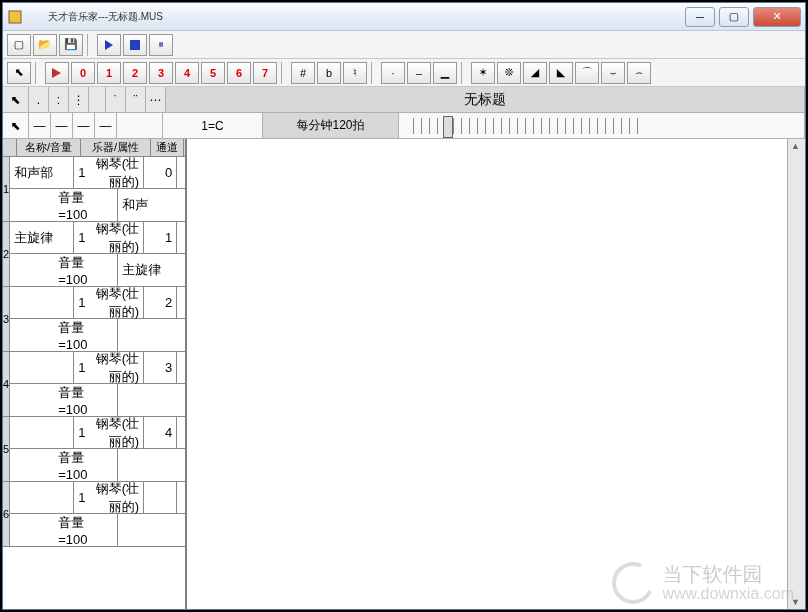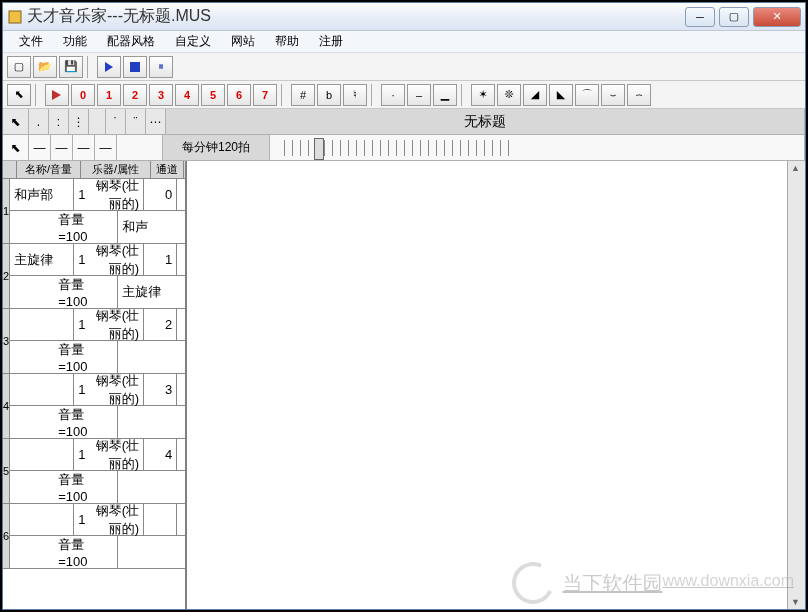--- a/index.html
+++ b/index.html
@@ -1,20 +1,20 @@
 <!DOCTYPE html>
 <html><head>
 <meta charset="utf-8">
 <style>
 * { box-sizing: border-box; margin: 0; padding: 0; }
 body { font-family: "Microsoft YaHei", SimSun, sans-serif; font-size: 12px; background: #000; width: 808px; height: 612px; overflow: hidden; position: relative; }
 .window { width: 804px; height: 608px; margin: 2px; background: #fff; border: 1px solid #5a7ba0; display: flex; flex-direction: column; }
 .titlebar { height: 28px; background: linear-gradient(to bottom, #fdfdfe, #e8eef7, #dce5f2); display: flex; align-items: center; padding: 0 4px; border-bottom: 1px solid #c0c8d4; }
 .titlebar .icon { width: 16px; height: 16px; margin-right: 4px; display: inline-block; }
-.titlebar .title { flex: 1; font-size: 16px; color: #333; }
+.titlebar .title { flex: 1; font-size: 10px; color: #333; margin-left: 21px; }
 .winbtns { display: flex; gap: 4px; }
 .winbtn { width: 30px; height: 20px; border: 1px solid #8a9db5; border-radius: 3px; background: linear-gradient(to bottom,#f5f9fc,#d9e5f2); display: flex; align-items: center; justify-content: center; font-size: 11px; cursor: pointer; }
 .winbtn.close { background: linear-gradient(to bottom,#e98a7d,#c94b38); color: #fff; width: 48px; }
 .menubar { height: 22px; background: #f3f6fb; display: flex; align-items: center; padding: 0 6px; gap: 0; border-bottom: 1px solid #d8dee8; }
 .menuitem { padding: 2px 10px; cursor: pointer; }
 .toolbar { display: flex; align-items: center; padding: 2px 4px; gap: 2px; border-bottom: 1px solid #c8c8c8; background: #f4f4f4; min-height: 28px; flex-wrap: wrap; }
 .tbtn { width: 24px; height: 22px; border: 1px solid #999; background: linear-gradient(to bottom,#fff,#e6e6e6); display: flex; align-items: center; justify-content: center; cursor: pointer; font-size: 11px; }
 .tbtn.red { color: #d00; font-weight: bold; }
 .sep { width: 6px; height: 22px; border-left: 1px solid #aaa; margin: 0 2px; }
 .infobar { display: flex; align-items: center; border-bottom: 1px solid #b0b0b0; height: 26px; background: #e8e8e8; }
@@ -41,21 +41,21 @@
 .tc { border-right: 1px solid #888; display: flex; align-items: center; padding: 0 4px; font-size: 13px; }
 .tc1 { width: 64px; }
 .tc2 { width: 70px; justify-content: flex-end; text-align: right; }
 .tc3 { width: 33px; justify-content: flex-end; }
 .canvas { flex: 1; background: #fff; position: relative; }
 .scrollv { width: 18px; background: #e8e8e8; border-left: 1px solid #aaa; position: relative; }
 .scrollv::before { content: "▲"; position: absolute; top: 2px; left: 3px; font-size: 9px; color: #666; }
 .scrollv::after { content: "▼"; position: absolute; bottom: 2px; left: 3px; font-size: 9px; color: #666; }
 .watermark { position: absolute; right: 14px; bottom: 8px; display: flex; align-items: center; gap: 8px; opacity: 0.5; color: #888; pointer-events: none; }
 .watermark .logo { width: 42px; height: 42px; border: 4px solid #bbb; border-radius: 50%; border-right-color: transparent; transform: rotate(-20deg); }
-.watermark .text { display: flex; flex-direction: row; line-height: 1.1; text-decoration: underline; }
+.watermark .text { display: flex; flex-direction: column; line-height: 1.1; }
 .watermark .cn { font-size: 20px; color: #999; font-weight: 300; }
 .watermark .url { font-size: 16px; color: #aaa; }
 
 
 .i-new::before{content:"▢";}
 .i-open::before{content:"📂";}
 .i-save::before{content:"💾";}
 .i-play{width:0;height:0;border-left:8px solid #2040c0;border-top:5px solid transparent;border-bottom:5px solid transparent;}
 .i-stop{width:10px;height:10px;background:#2040c0;}
 .i-pause::before{content:"⏸";color:#2040c0;}
@@ -73,29 +73,20 @@
         </svg>
     </span>
     <span class="title">天才音乐家---无标题.MUS</span>
     <div class="winbtns">
       <div class="winbtn">─</div>
       <div class="winbtn">▢</div>
       <div class="winbtn close">✕</div>
     </div>
   </div>
 
-  <div class="menubar">
-    <div class="menuitem">文件</div>
-    <div class="menuitem">功能</div>
-    <div class="menuitem">配器风格</div>
-    <div class="menuitem">自定义</div>
-    <div class="menuitem">网站</div>
-    <div class="menuitem">帮助</div>
-    <div class="menuitem">注册</div>
-  </div>
 
   <div class="toolbar">
     <div class="tbtn">
         <span class="i-new"></span>
       </div>
     <div class="tbtn">
         <span class="i-open"></span>
       </div>
     <div class="tbtn">
         <span class="i-save"></span>
@@ -164,21 +155,22 @@
 
   <div class="infobar2">
     <div class="icell" style="width:26px">
         <span class="i-cursor"></span>
       </div>
     <div class="icell" style="width:22px">—</div>
     <div class="icell" style="width:22px">—</div>
     <div class="icell" style="width:22px">—</div>
     <div class="icell" style="width:22px">—</div>
     <div class="icell" style="width:46px"></div>
-    <div class="icell" style="width:107px;background:#d8d8d8">每分钟120拍</div>
+    <div class="icell" style="width:100px">1=C</div>
+    <div class="icell" style="width:136px;background:#d8d8d8">每分钟120拍</div>
     <div class="icell" style="flex:1;justify-content:flex-start">
       <div class="slider"></div>
     </div>
   </div>
 
   <div class="worksplit">
     <div class="sidepanel">
       <div class="sidehead">
         <div class="sh sh1"></div>
         <div class="sh sh2">名称/音量</div>

